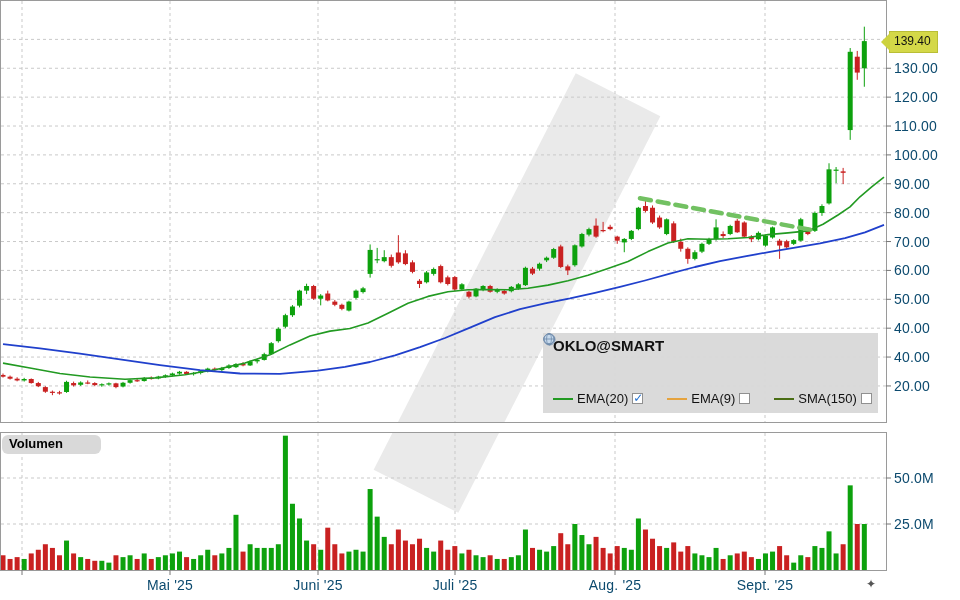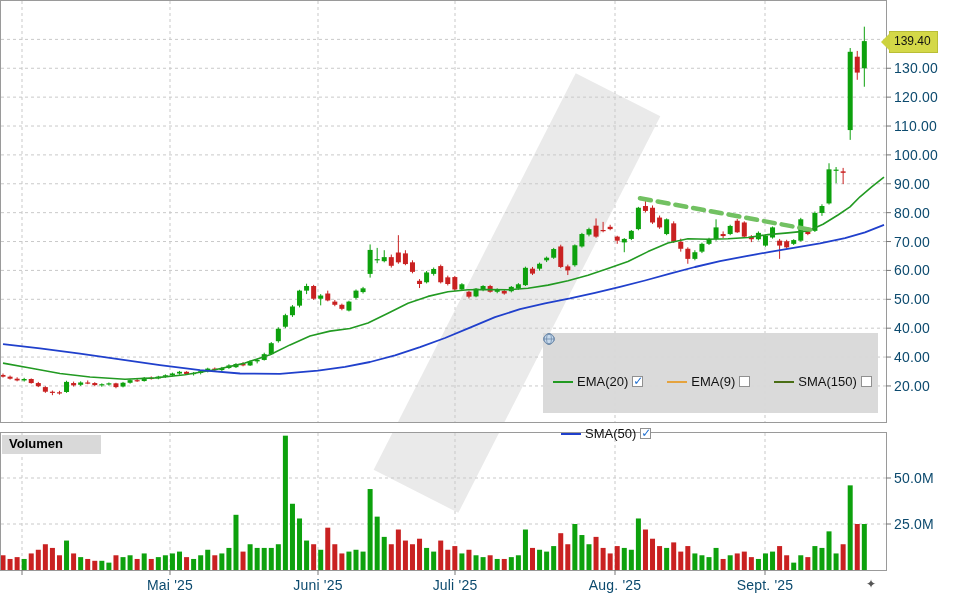--- a/index.html
+++ b/index.html
@@ -7,21 +7,21 @@
        font-family:"Liberation Sans","DejaVu Sans",sans-serif;}
   svg{position:absolute;left:0;top:0;}
   .axis-label{position:absolute;font-size:14px;color:#0c4a6e;letter-spacing:.2px;white-space:nowrap;}
   .month-label{transform:translateX(-50%);}
   .price-tag{position:absolute;left:889px;background:#d4d848;border:1px solid #b9be35;
              color:#111;font-size:12px;padding:1px 6px 2px 4px;line-height:17px;}
   .price-tag::before{content:"";position:absolute;left:-9px;top:50%;transform:translateY(-50%);
              border-top:9px solid transparent;border-bottom:9px solid transparent;
              border-right:9px solid #cdd23e;}
   .vol-chip{position:absolute;left:2px;top:435px;width:92px;height:18px;background:#d9d9d9;
-            font-size:13px;font-weight:bold;color:#000;padding:1px 0 0 7px;}
+            font-size:13px;font-weight:bold;color:#000;padding:1px 0 0 7px;border-radius:6px;}
   .legend{position:absolute;left:543px;top:333px;width:335px;height:80px;background:rgba(216,216,216,.95);
           padding:4px 0 0 10px;box-sizing:border-box;color:#111;}
   .legend-title{font-size:15px;font-weight:bold;display:flex;align-items:center;gap:6px;margin-bottom:5px;}
   .legend-row{display:flex;align-items:center;gap:18px;font-size:13px;margin-bottom:6px;flex-wrap:nowrap;margin-top:37px;}
   .legend-item{display:flex;align-items:center;gap:4px;margin-right:6px;}
   .swatch{display:inline-block;width:20px;height:0;border-top:2px solid #000;}
   .checkbox{position:relative;display:inline-block;width:11px;height:11px;background:#fff;
             border:1px solid #909090;box-sizing:border-box;}
   .checkbox.checked::after{content:"\2713";position:absolute;left:0;top:-3px;color:#1f6fd0;
             font-size:12px;font-weight:bold;}
@@ -507,20 +507,28 @@
       <div class="axis-label month-label" style="left: 455px; top: 577px;">Juli '25</div>
       <div class="axis-label month-label" style="left: 615px; top: 577px;">Aug. '25</div>
       <div class="axis-label month-label" style="left: 765px; top: 577px;">Sept. '25</div>
     </div>
 
 <div class="price-tag" id="price-tag" style="top: 30.6128px;">139.40</div>
 
 <div class="vol-chip">Volumen</div>
 
 <div class="legend">
+  <div class="legend-title">
+    <span>OKLO@SMART</span>
+    <svg class="globe" width="13" height="13">
+      <circle cx="6.5" cy="6.5" r="5.5" fill="#c6d9ec" stroke="#6f8bab"></circle>
+      <ellipse cx="6.5" cy="6.5" rx="2.6" ry="5.5" fill="none" stroke="#6f8bab" stroke-width="0.8"></ellipse>
+      <line x1="1" y1="6.5" x2="12" y2="6.5" stroke="#6f8bab" stroke-width="0.8"></line>
+    </svg>
+  </div>
   <div class="legend-row">
     <span class="legend-item">
       <span class="swatch" style="border-top-color: rgb(34, 154, 34);"></span>
       <span>EMA(20)</span>
       <span class="checkbox checked"></span>
       <svg class="globe" width="12" height="12">
         <circle cx="6" cy="6" r="5" fill="#c6d9ec" stroke="#6f8bab"></circle>
         <ellipse cx="6" cy="6" rx="2.4" ry="5" fill="none" stroke="#6f8bab" stroke-width="0.8"></ellipse>
         <line x1="1" y1="6" x2="11" y2="6" stroke="#6f8bab" stroke-width="0.8"></line>
       </svg>
@@ -539,29 +547,17 @@
       <span class="swatch" style="border-top-color: rgb(74, 110, 21);"></span>
       <span>SMA(150)</span>
       <span class="checkbox"></span>
       <svg class="globe" width="12" height="12">
         <circle cx="6" cy="6" r="5" fill="#c6d9ec" stroke="#6f8bab"></circle>
         <ellipse cx="6" c6="6" cy="6" rx="2.4" ry="5" fill="none" stroke="#6f8bab" stroke-width="0.8"></ellipse>
         <line x1="1" y1="6" x2="11" y2="6" stroke="#6f8bab" stroke-width="0.8"></line>
       </svg>
     </span>
   </div>
-  <div class="legend-row" style="padding-left:8px;">
-    <span class="legend-item">
-      <span class="swatch" style="border-top-color: rgb(32, 64, 204);"></span>
-      <span>SMA(50)</span>
-      <span class="checkbox checked"></span>
-      <svg class="globe" width="12" height="12">
-        <circle cx="6" cy="6" r="5" fill="#c6d9ec" stroke="#6f8bab"></circle>
-        <ellipse cx="6" cy="6" rx="2.4" ry="5" fill="none" stroke="#6f8bab" stroke-width="0.8"></ellipse>
-        <line x1="1" y1="6" x2="11" y2="6" stroke="#6f8bab" stroke-width="0.8"></line>
-      </svg>
-    </span>
-  </div>
 </div>
 
 <div class="sparkle">✦</div>
 
 </div>
 
 </body></html>

